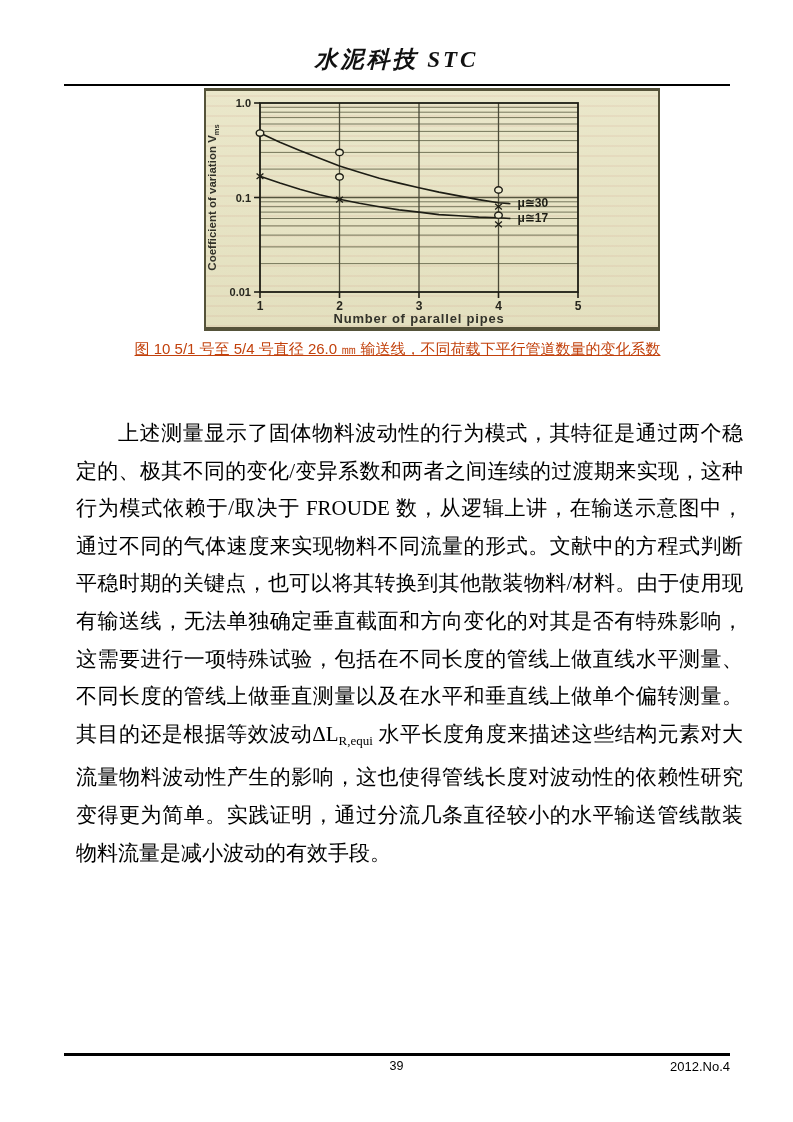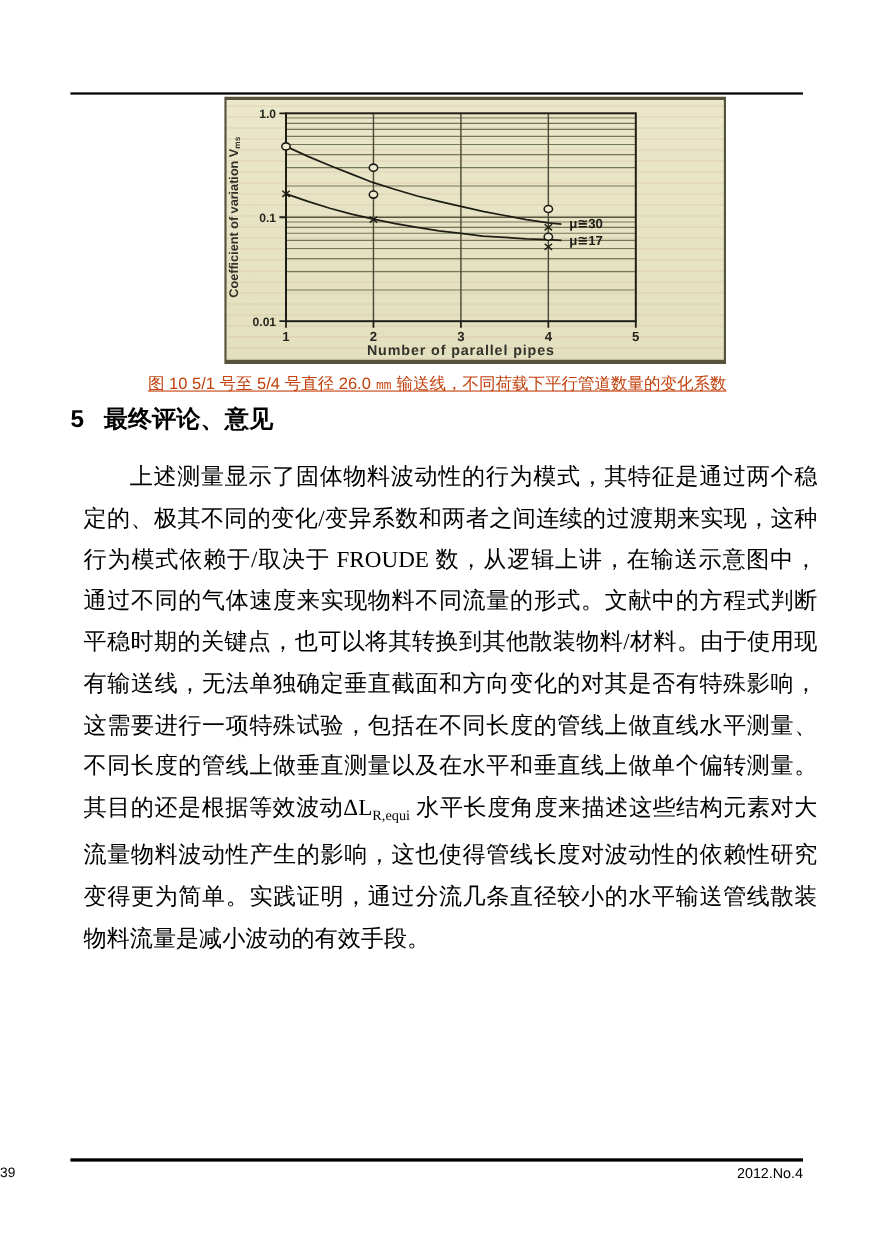--- a/index.html
+++ b/index.html
@@ -31,33 +31,34 @@
     font-family:"Liberation Sans","DejaVu Sans",sans-serif;
   }
   .section-number{margin-right:18px;}
   .body-paragraph{
     position:absolute;top:403px;left:64px;width:667px;margin:12px;
     font-size:21px;line-height:37.6px;text-align:justify;text-indent:2em;color:#000;
   }
   .subscript{font-size:13px;vertical-align:-4px;letter-spacing:0;}
   .footer-rule{position:absolute;top:1053px;left:64px;right:63px;height:2.5px;background:#000;}
   .footer-page-number{
-    position:absolute;top:1059px;left:0;width:100%;text-align:left;
+    position:absolute;top:1059px;left:0;width:100%;text-align:center;
     font-size:12.5px;font-family:"Liberation Sans","DejaVu Sans",sans-serif;color:#000;
   }
   .footer-issue{
     position:absolute;top:1059px;right:63px;
     font-size:13px;font-family:"Liberation Sans","DejaVu Sans",sans-serif;color:#000;
   }
 </style>
 </head>
 <body>
 
 <div class="page">
 
+  <div class="journal-title">水泥科技 STC</div>
   <div class="header-rule"></div>
 
   <figure style="margin:0">
     <div class="chart-photo">
       <svg width="383" height="236" viewBox="0 0 383 236" xmlns="http://www.w3.org/2000/svg">
           <line x1="54" x2="372" y1="172.6" y2="172.6" stroke="#75755a" stroke-width="1"></line>
           <line x1="54" x2="372" y1="155.9" y2="155.9" stroke="#75755a" stroke-width="1"></line>
           <line x1="54" x2="372" y1="144.1" y2="144.1" stroke="#75755a" stroke-width="1"></line>
           <line x1="54" x2="372" y1="134.9" y2="134.9" stroke="#75755a" stroke-width="1"></line>
           <line x1="54" x2="372" y1="127.5" y2="127.5" stroke="#75755a" stroke-width="1"></line>
@@ -106,21 +107,20 @@
           <path d="M130.1 105.80511930020388L136.9 111.40511930020388M130.1 111.40511930020388L136.9 105.80511930020388" stroke="#1d1d15" stroke-width="1.3" fill="none"></path>
           <path d="M289.1 112.85799622926133L295.9 118.45799622926133M289.1 118.45799622926133L295.9 112.85799622926133" stroke="#1d1d15" stroke-width="1.3" fill="none"></path>
           <path d="M289.1 130.53768402651144L295.9 136.13768402651147M289.1 136.13768402651147L295.9 130.53768402651144" stroke="#1d1d15" stroke-width="1.3" fill="none"></path>
           <text x="311.4" y="116.21543062754056" font-size="12" font-weight="bold" fill="#1d1d15" font-family="Liberation Sans, DejaVu Sans, sans-serif">μ≅30</text>
           <text x="311.4" y="131.46470683874566" font-size="12" font-weight="bold" fill="#1d1d15" font-family="Liberation Sans, DejaVu Sans, sans-serif">μ≅17</text>
         </svg>
     </div>
     <figcaption class="figure-caption">图 10 5/1 号至 5/4 号直径 26.0 ㎜ 输送线，不同荷载下平行管道数量的变化系数</figcaption>
   </figure>
 
-  <h2 class="section-heading"><span class="section-number">5</span><span>最终评论、意见</span></h2>
 
   <p class="body-paragraph"><span>上述测量显示了固体物料波动性的行为模式，其特征是通过两个稳定的、极其不同的变化/变异系数和两者之间连续的过渡期来实现，这种行为模式依赖于/取决于 FROUDE 数，从逻辑上讲，在输送示意图中，通过不同的气体速度来实现物料不同流量的形式。文献中的方程式判断平稳时期的关键点，也可以将其转换到其他散装物料/材料。由于使用现有输送线，无法单独确定垂直截面和方向变化的对其是否有特殊影响，这需要进行一项特殊试验，包括在不同长度的管线上做直线水平测量、不同长度的管线上做垂直测量以及在水平和垂直线上做单个偏转测量。其目的还是根据等效波动ΔL</span><span class="subscript">R,equi</span><span> 水平长度角度来描述这些结构元素对大流量物料波动性产生的影响，这也使得管线长度对波动性的依赖性研究变得更为简单。实践证明，通过分流几条直径较小的水平输送管线散装物料流量是减小波动的有效手段。</span></p>
 
   <div class="footer-rule"></div>
   <div class="footer-page-number">39</div>
   <div class="footer-issue">2012.No.4</div>
 
 </div>
 
 </body></html>

